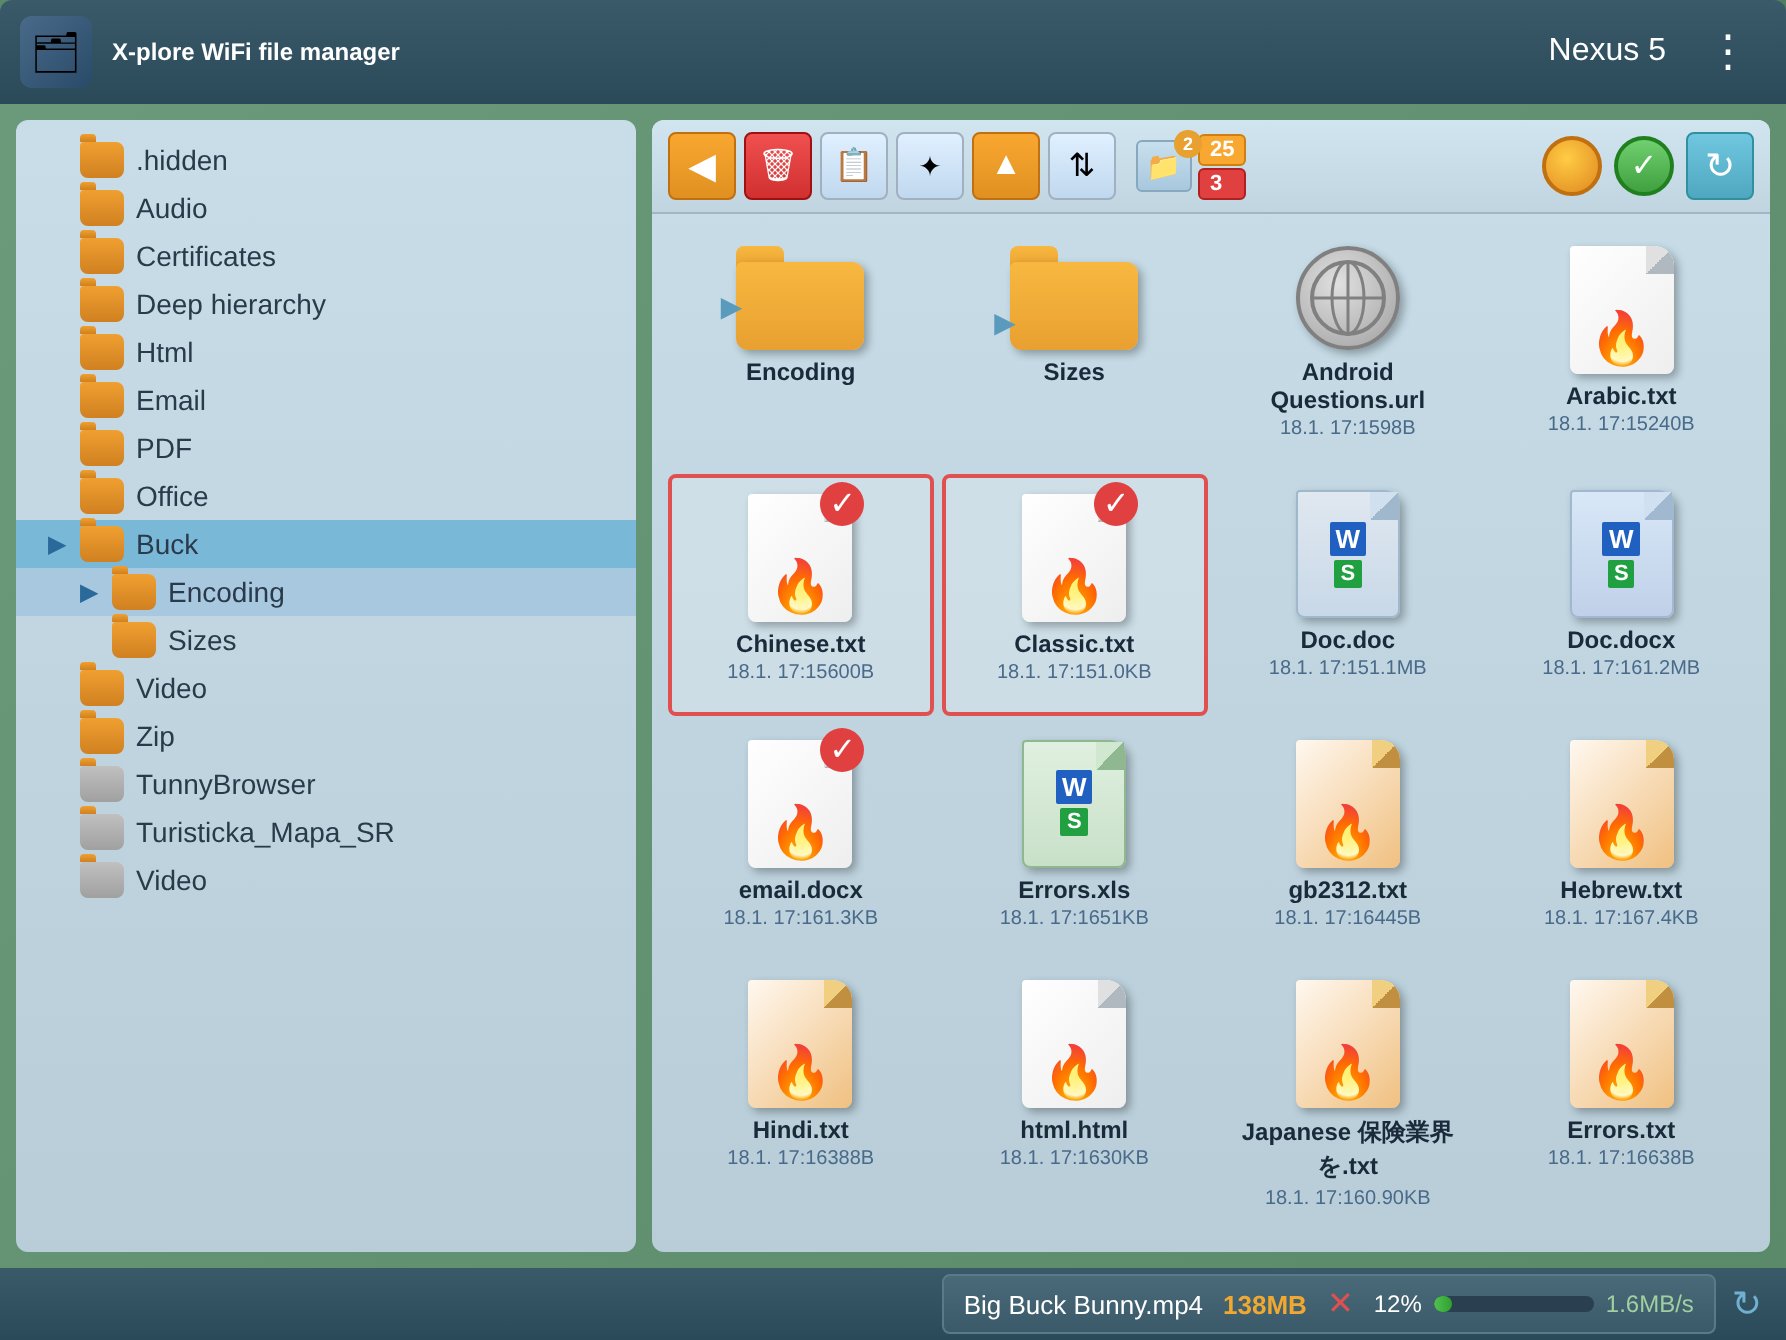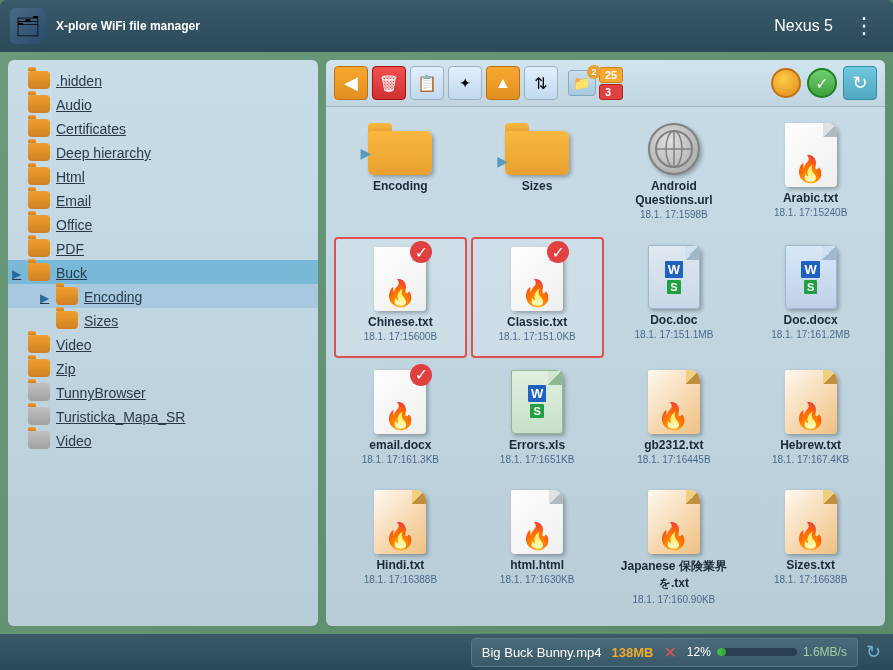--- a/index.html
+++ b/index.html
@@ -68,26 +68,25 @@
     
     .left-panel {
       width: 310px;
       background: linear-gradient(to bottom, #c8dde8, #b8cdd8);
       border-radius: 6px;
       overflow-y: auto;
       padding: 8px 0;
     }
     .tree-item {
       display: flex;
-      align-items: flex-end;
-      padding: 3px 4px;
+      align-items: center;
+      padding: 3px 16px;
       cursor: pointer;
       font-size: 14px;
       color: #2a3a4a;
-      text-decoration: underline;
     }
     .tree-item.selected { background: #a8c8e0; }
     .tree-item.active { background: #7ab8d8; }
     .folder-icon {
       width: 22px;
       height: 18px;
       background: linear-gradient(to bottom, #f0a030, #d08020);
       border-radius: 2px 4px 4px 4px;
       margin-right: 6px;
       position: relative;
@@ -459,26 +458,26 @@
       <span>Html</span>
     </div>
     <div class="tree-item">
       <span class="expand-arrow"></span>
       <div class="folder-icon"></div>
       <span>Email</span>
     </div>
     <div class="tree-item">
       <span class="expand-arrow"></span>
       <div class="folder-icon"></div>
+      <span>PDF</span>
+    </div>
+    <div class="tree-item">
+      <span class="expand-arrow"></span>
+      <div class="folder-icon"></div>
       <span>Office</span>
-    </div>
-    <div class="tree-item">
-      <span class="expand-arrow"></span>
-      <div class="folder-icon"></div>
-      <span>PDF</span>
     </div>
 
     <div class="tree-item active" style="background:#7ab8d8;">
       <span class="expand-arrow" style="color:#2a6a9a;">▶</span>
       <div class="folder-icon"></div>
       <span>Buck</span>
     </div>
 
     <div class="tree-item selected tree-item-indent" style="background:#a8c8e0; padding-left:32px;">
       <span class="expand-arrow" style="color:#2a6a9a;">▶</span>
@@ -760,21 +759,21 @@
           <span>18.1. 17:16</span>
           <span>0.90KB</span>
         </div>
       </div>
 
       <div class="file-item">
         <div style="width:52px;height:64px;border-radius:2px 10px 4px 4px;background:linear-gradient(135deg,#fff8f0,#f0c080);box-shadow:2px 2px 4px rgba(0,0,0,0.3);overflow:hidden;position:relative;">
           <div style="position:absolute;top:0;right:0;width:14px;height:14px;background:linear-gradient(135deg,#f0d080 50%,#c09040 50%);"></div>
           <div style="position:absolute;bottom:2px;left:50%;transform:translateX(-50%);font-size:26px;">🔥</div>
         </div>
-        <div class="file-name">Sizes.txt</div>
+        <div class="file-name">Errors.txt</div>
         <div class="file-meta">
           <span>18.1. 17:16</span>
           <span>638B</span>
         </div>
       </div>
 
     </div>
   </div>
 </div>
 

